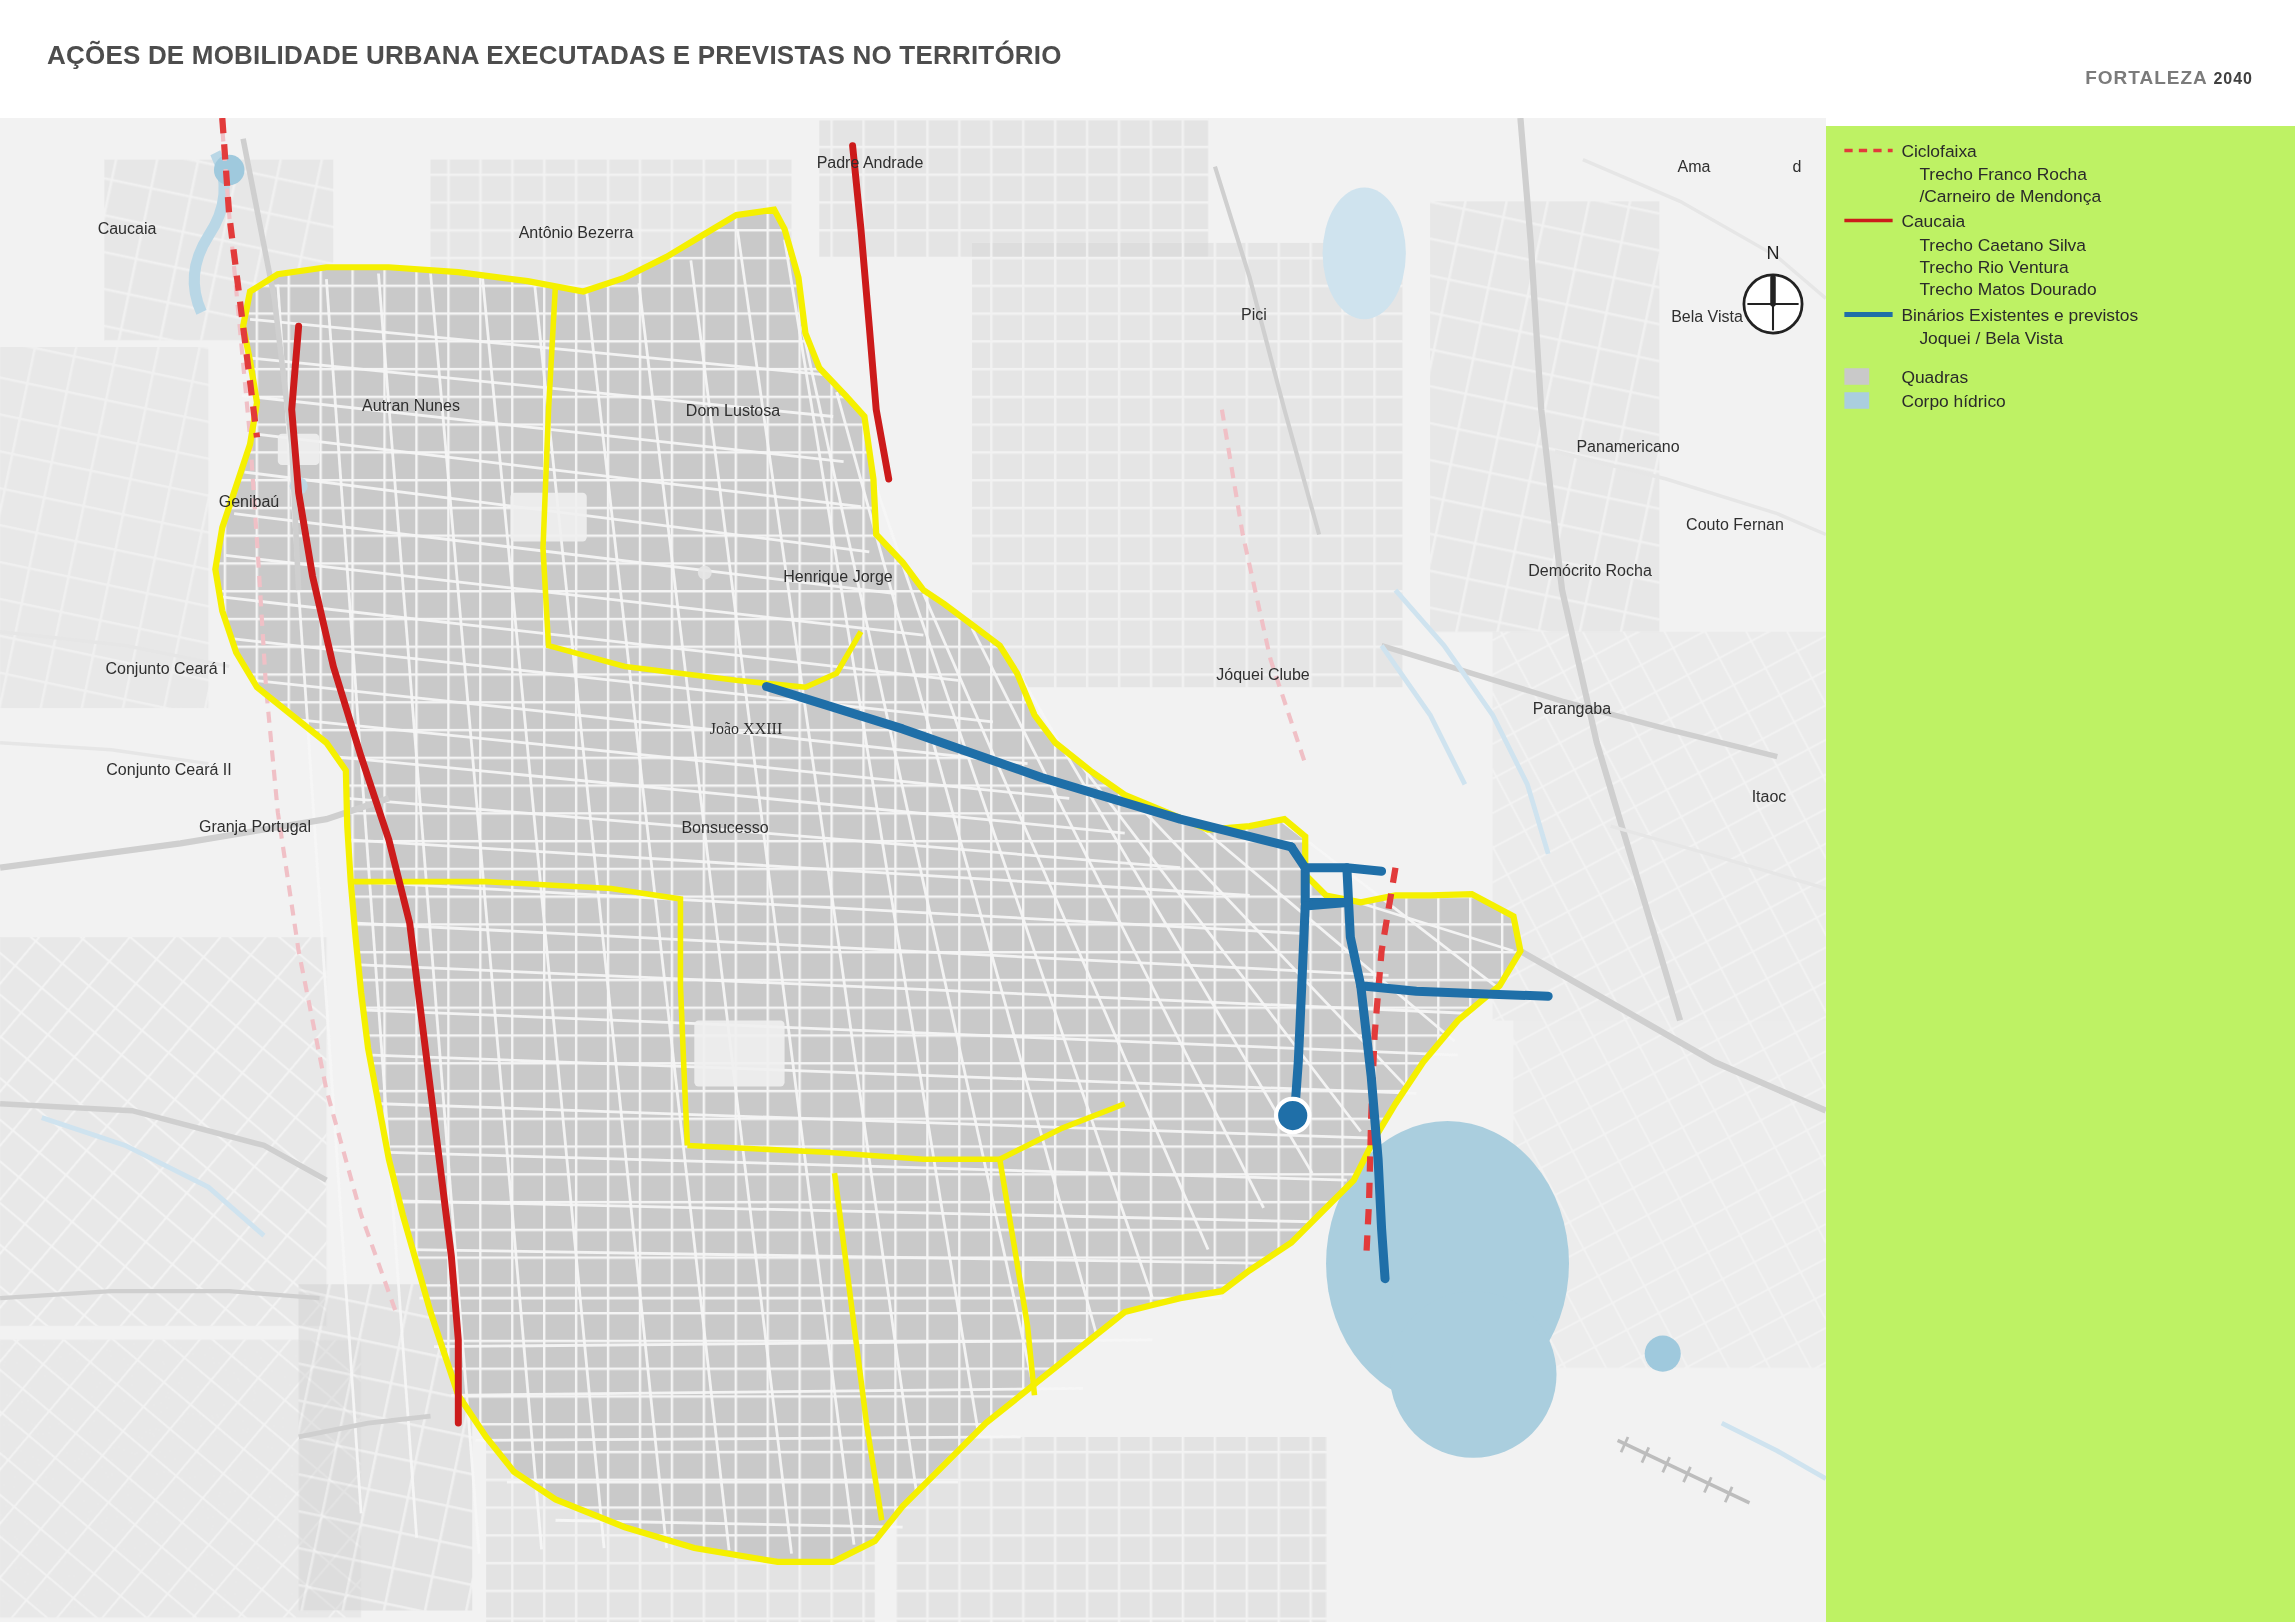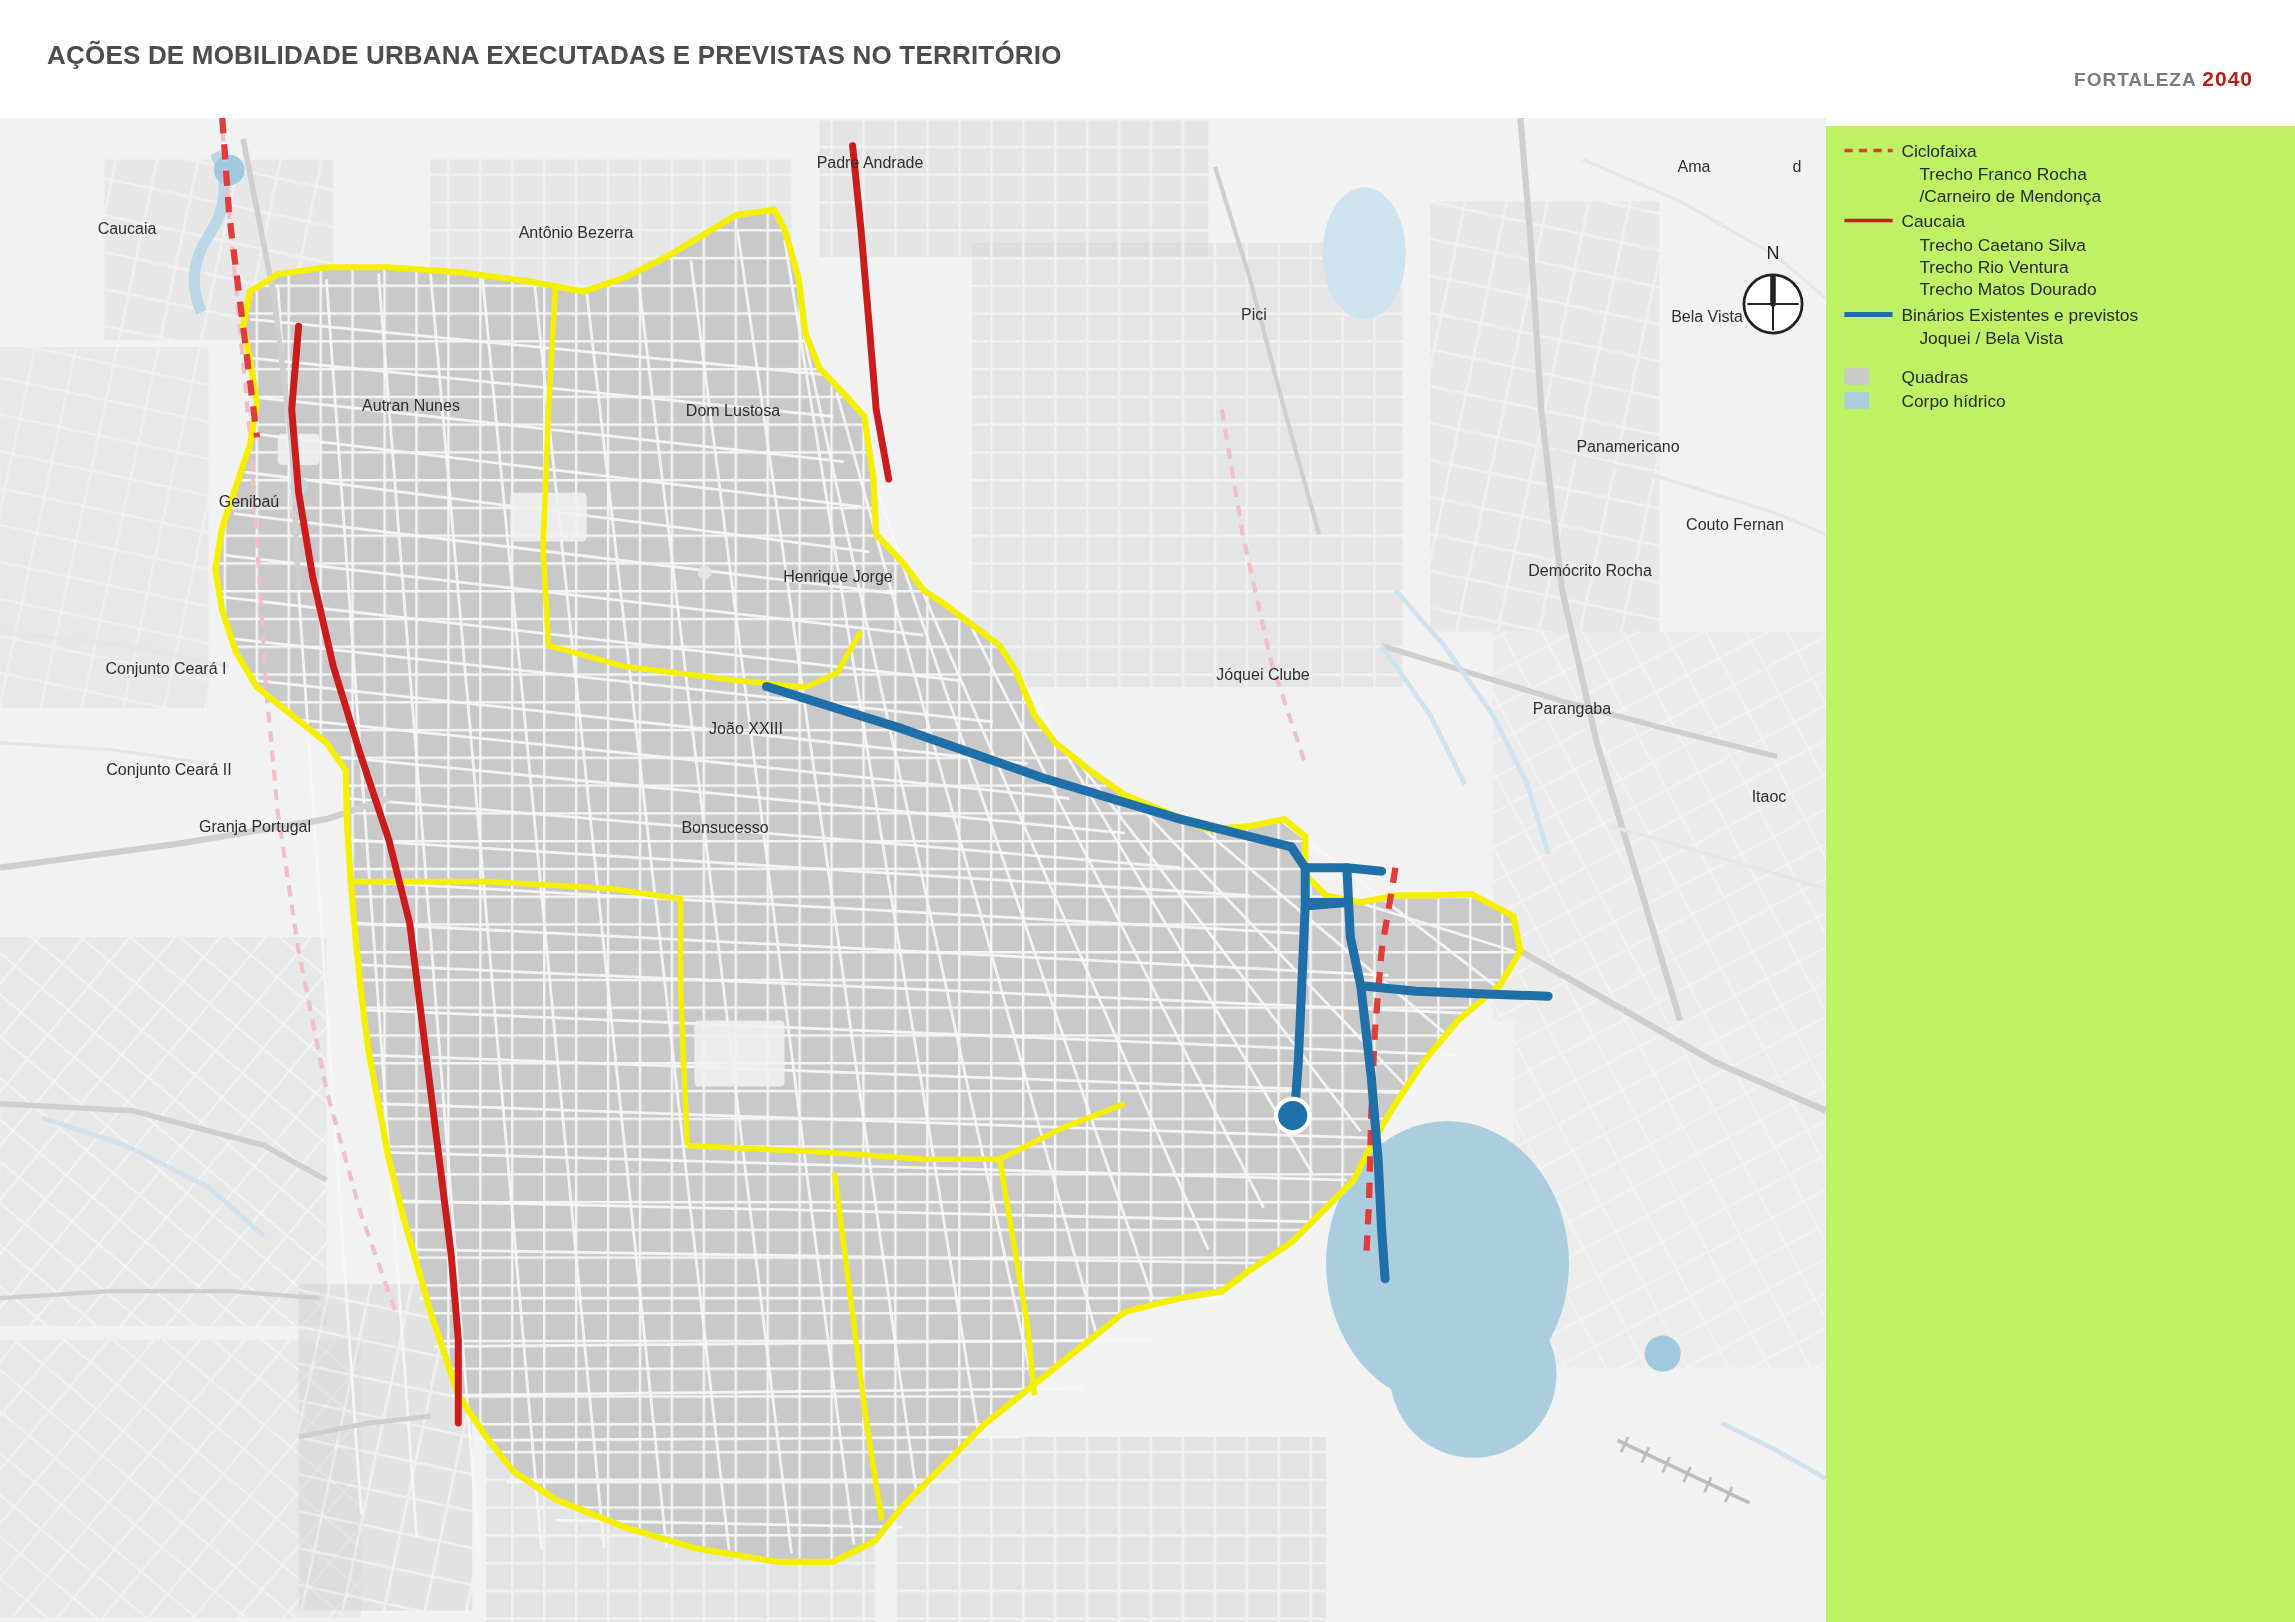--- a/index.html
+++ b/index.html
@@ -36,22 +36,22 @@
     position: absolute;
     right: 42px;
     top: 67px;
     font-size: 19px;
     font-weight: bold;
     color: #7b7b7b;
     letter-spacing: 1px;
     white-space: nowrap;
   }
   #brand .year {
-    color: #b91c1c;
-    font-size: 21px;
+    color: #404040;
+    font-size: 16px;
   }
 
   
   #map-panel {
     position: absolute;
     left: 0;
     top: 118px;
     width: 1826px;
     height: 1505px;
     background: #f2f2f2;
@@ -388,21 +388,21 @@
   <div class="map-label" style="left:1707px; top:199px;">Bela Vista</div>
   <div class="map-label" style="left:733px; top:293px;">Dom Lustosa</div>
   <div class="map-label" style="left:411px; top:288px;">Autran Nunes</div>
   <div class="map-label" style="left:1628px; top:329px;">Panamericano</div>
   <div class="map-label" style="left:249px; top:384px;">Genibaú</div>
   <div class="map-label" style="left:1735px; top:407px;">Couto Fernan</div>
   <div class="map-label" style="left:1590px; top:453px;">Demócrito Rocha</div>
   <div class="map-label" style="left:838px; top:459px;">Henrique Jorge</div>
   <div class="map-label" style="left:166px; top:551px;">Conjunto Ceará I</div>
   <div class="map-label" style="left:1263px; top:557px;">Jóquei Clube</div>
-  <div class="map-label" style="left:746px; top:611px;">João XXIII</div>
+  <div class="map-label" style="left:746px; top:611px;font-family:Liberation Serif, serif;">João XXIII</div>
   <div class="map-label" style="left:1572px; top:591px;">Parangaba</div>
   <div class="map-label" style="left:169px; top:652px;">Conjunto Ceará II</div>
   <div class="map-label" style="left:1769px; top:679px;">Itaoc</div>
   <div class="map-label" style="left:255px; top:709px;">Granja Portugal</div>
   <div class="map-label" style="left:725px; top:710px;">Bonsucesso</div>
   <div class="map-label" style="left:1694px; top:49px;">Ama</div>
   <div class="map-label" style="left:1797px; top:49px;">d</div>
 
   <div id="compass">
     <div class="n">N</div>

